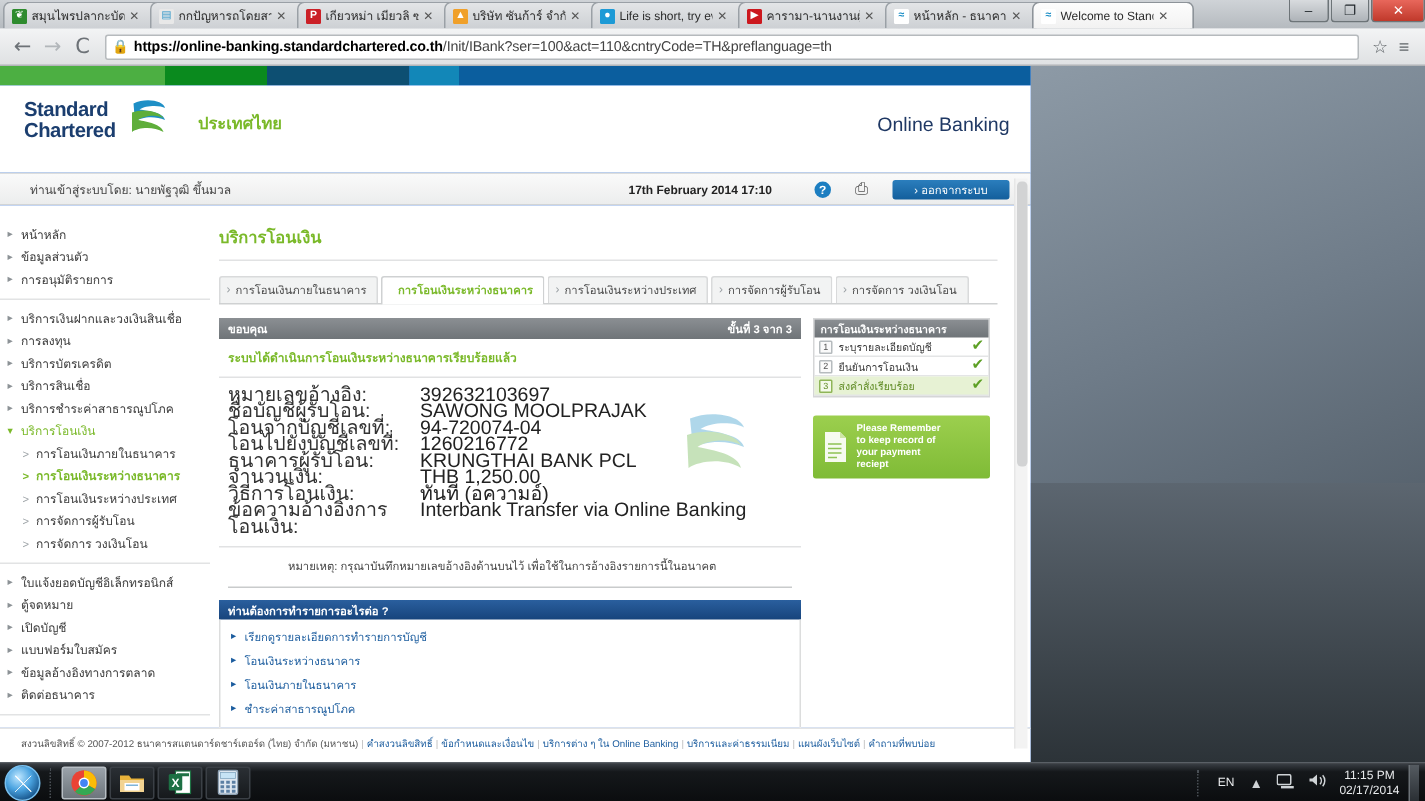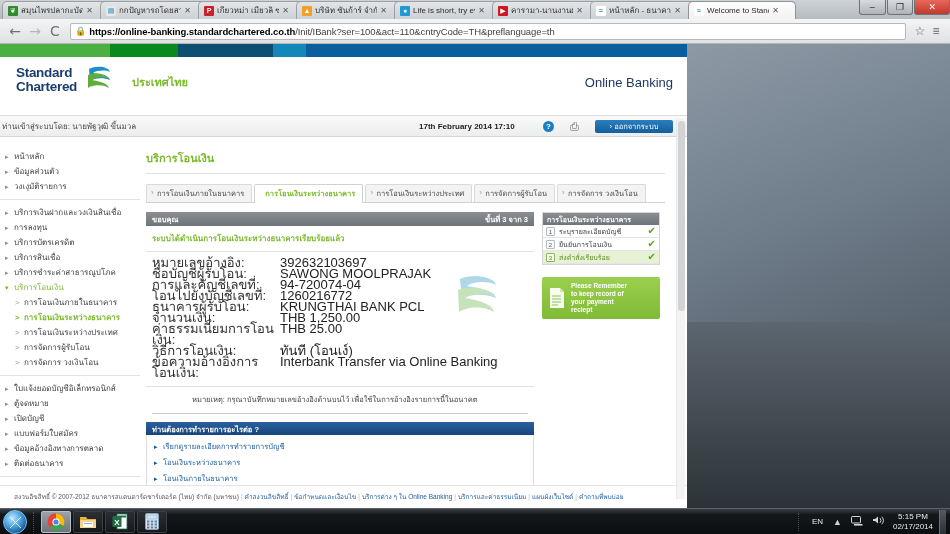--- a/index.html
+++ b/index.html
@@ -130,21 +130,21 @@
   #onlinebanking {
     position: absolute; right: 14px; top: 18px;
     font-size: 13px; color: #1f3864;
   }
   #userbar {
     position: relative; height: 22px; width: 687px;
     background: linear-gradient(#fafafa,#eceded);
     border-top: 1px solid #dcdddd; border-bottom: 1px solid #d2d4d5;
     display: flex; align-items: center;
   }
-  #loginas { position: absolute; left: 2px; font-size: 8px; color: #444; }
+  #loginas { position: absolute; left: 20px; font-size: 8px; color: #444; }
   #datetime { position: absolute; left: 419px; font-size: 8px; color: #222; font-weight: bold; }
   #helpicon {
     position: absolute; left: 543px; width: 11px; height: 11px; border-radius: 50%;
     background: #1c7ec1; color: #fff; font-size: 8px; text-align: center; line-height: 11px;
     font-weight: bold;
   }
   #printicon { position: absolute; left: 570px; font-size: 11px; color: #555; }
   #logoutbtn {
     position: absolute; left: 595px; width: 78px; height: 13px;
     background: linear-gradient(#2b7ebd,#135f9c);
@@ -425,21 +425,21 @@
         <div id="printicon">⎙</div>
         <div id="logoutbtn">› ออกจากระบบ</div>
       </div>
 
       <div id="body">
 
         <div id="sidebar">
           <div class="navgroup">
             <div class="navitem">หน้าหลัก</div>
             <div class="navitem">ข้อมูลส่วนตัว</div>
-            <div class="navitem">วงเงุมัติรายการ</div>
+            <div class="navitem">การอนุมัติรายการ</div>
           </div>
           <div class="navgroup">
             <div class="navitem">บริการเงินฝากและวงเงินสินเชื่อ</div>
             <div class="navitem">การลงทุน</div>
             <div class="navitem">บริการบัตรเครดิต</div>
             <div class="navitem">บริการสินเชื่อ</div>
             <div class="navitem">บริการชำระค่าสาธารณูปโภค</div>
             <div class="navitem open">บริการโอนเงิน</div>
             <div class="subitem">การโอนเงินภายในธนาคาร</div>
             <div class="subitem active">การโอนเงินระหว่างธนาคาร</div>
@@ -488,42 +488,38 @@
                 </svg>
                 <div class="drow">
                   <span class="dlabel">หมายเลขอ้างอิง:</span>
                   <span class="dvalue">392632103697</span>
                 </div>
                 <div class="drow">
                   <span class="dlabel">ชื่อบัญชีผู้รับโอน:</span>
                   <span class="dvalue">SAWONG MOOLPRAJAK</span>
                 </div>
                 <div class="drow">
-                  <span class="dlabel">การและคัญชีเลขที่:</span>
+                  <span class="dlabel">โอนจากบัญชีเลขที่:</span>
                   <span class="dvalue">94-720074-04</span>
                 </div>
                 <div class="drow">
                   <span class="dlabel">โอนไปยังบัญชีเลขที่:</span>
                   <span class="dvalue">1260216772</span>
                 </div>
                 <div class="drow">
                   <span class="dlabel">ธนาคารผู้รับโอน:</span>
                   <span class="dvalue">KRUNGTHAI BANK PCL</span>
                 </div>
                 <div class="drow">
                   <span class="dlabel">จำนวนเงิน:</span>
                   <span class="dvalue">THB 1,250.00</span>
                 </div>
                 <div class="drow">
-                  <span class="dlabel">ค่าธรรมเนียมการโอนเงิน:</span>
-                  <span class="dvalue">THB 25.00</span>
-                </div>
-                <div class="drow">
                   <span class="dlabel">วิธีการโอนเงิน:</span>
-                  <span class="dvalue">ทันที (โอนเง์)</span>
+                  <span class="dvalue">ทันที (อความอ์)</span>
                 </div>
                 <div class="drow">
                   <span class="dlabel">ข้อความอ้างอิงการโอนเงิน:</span>
                   <span class="dvalue">Interbank Transfer via Online Banking</span>
                 </div>
               </div>
 
               <div id="noteline"></div>
               <div id="note">หมายเหตุ: กรุณาบันทึกหมายเลขอ้างอิงด้านบนไว้ เพื่อใช้ในการอ้างอิงรายการนี้ในอนาคต</div>
               <div id="sep"></div>
@@ -658,18 +654,18 @@
       </svg>
     </div>
     <div class="tricon">
       <svg width="12" height="11" viewBox="0 0 12 11">
         <path d="M1 4 h2 l3-2.6 v7.2 l-3-2.6 h-2 z" fill="#cfd3d6"></path>
         <path d="M8 3.2 a3.4 3.4 0 0 1 0 4.6" fill="none" stroke="#cfd3d6" stroke-width="1"></path>
         <path d="M9.8 1.8 a5.6 5.6 0 0 1 0 7.4" fill="none" stroke="#cfd3d6" stroke-width="1"></path>
       </svg>
     </div>
     <div id="clock">
-      <div>5:15 PM</div>
+      <div>11:15 PM</div>
       <div>02/17/2014</div>
     </div>
     <div id="showdesk"></div>
   </div>
 </div>
 
 </body></html>

